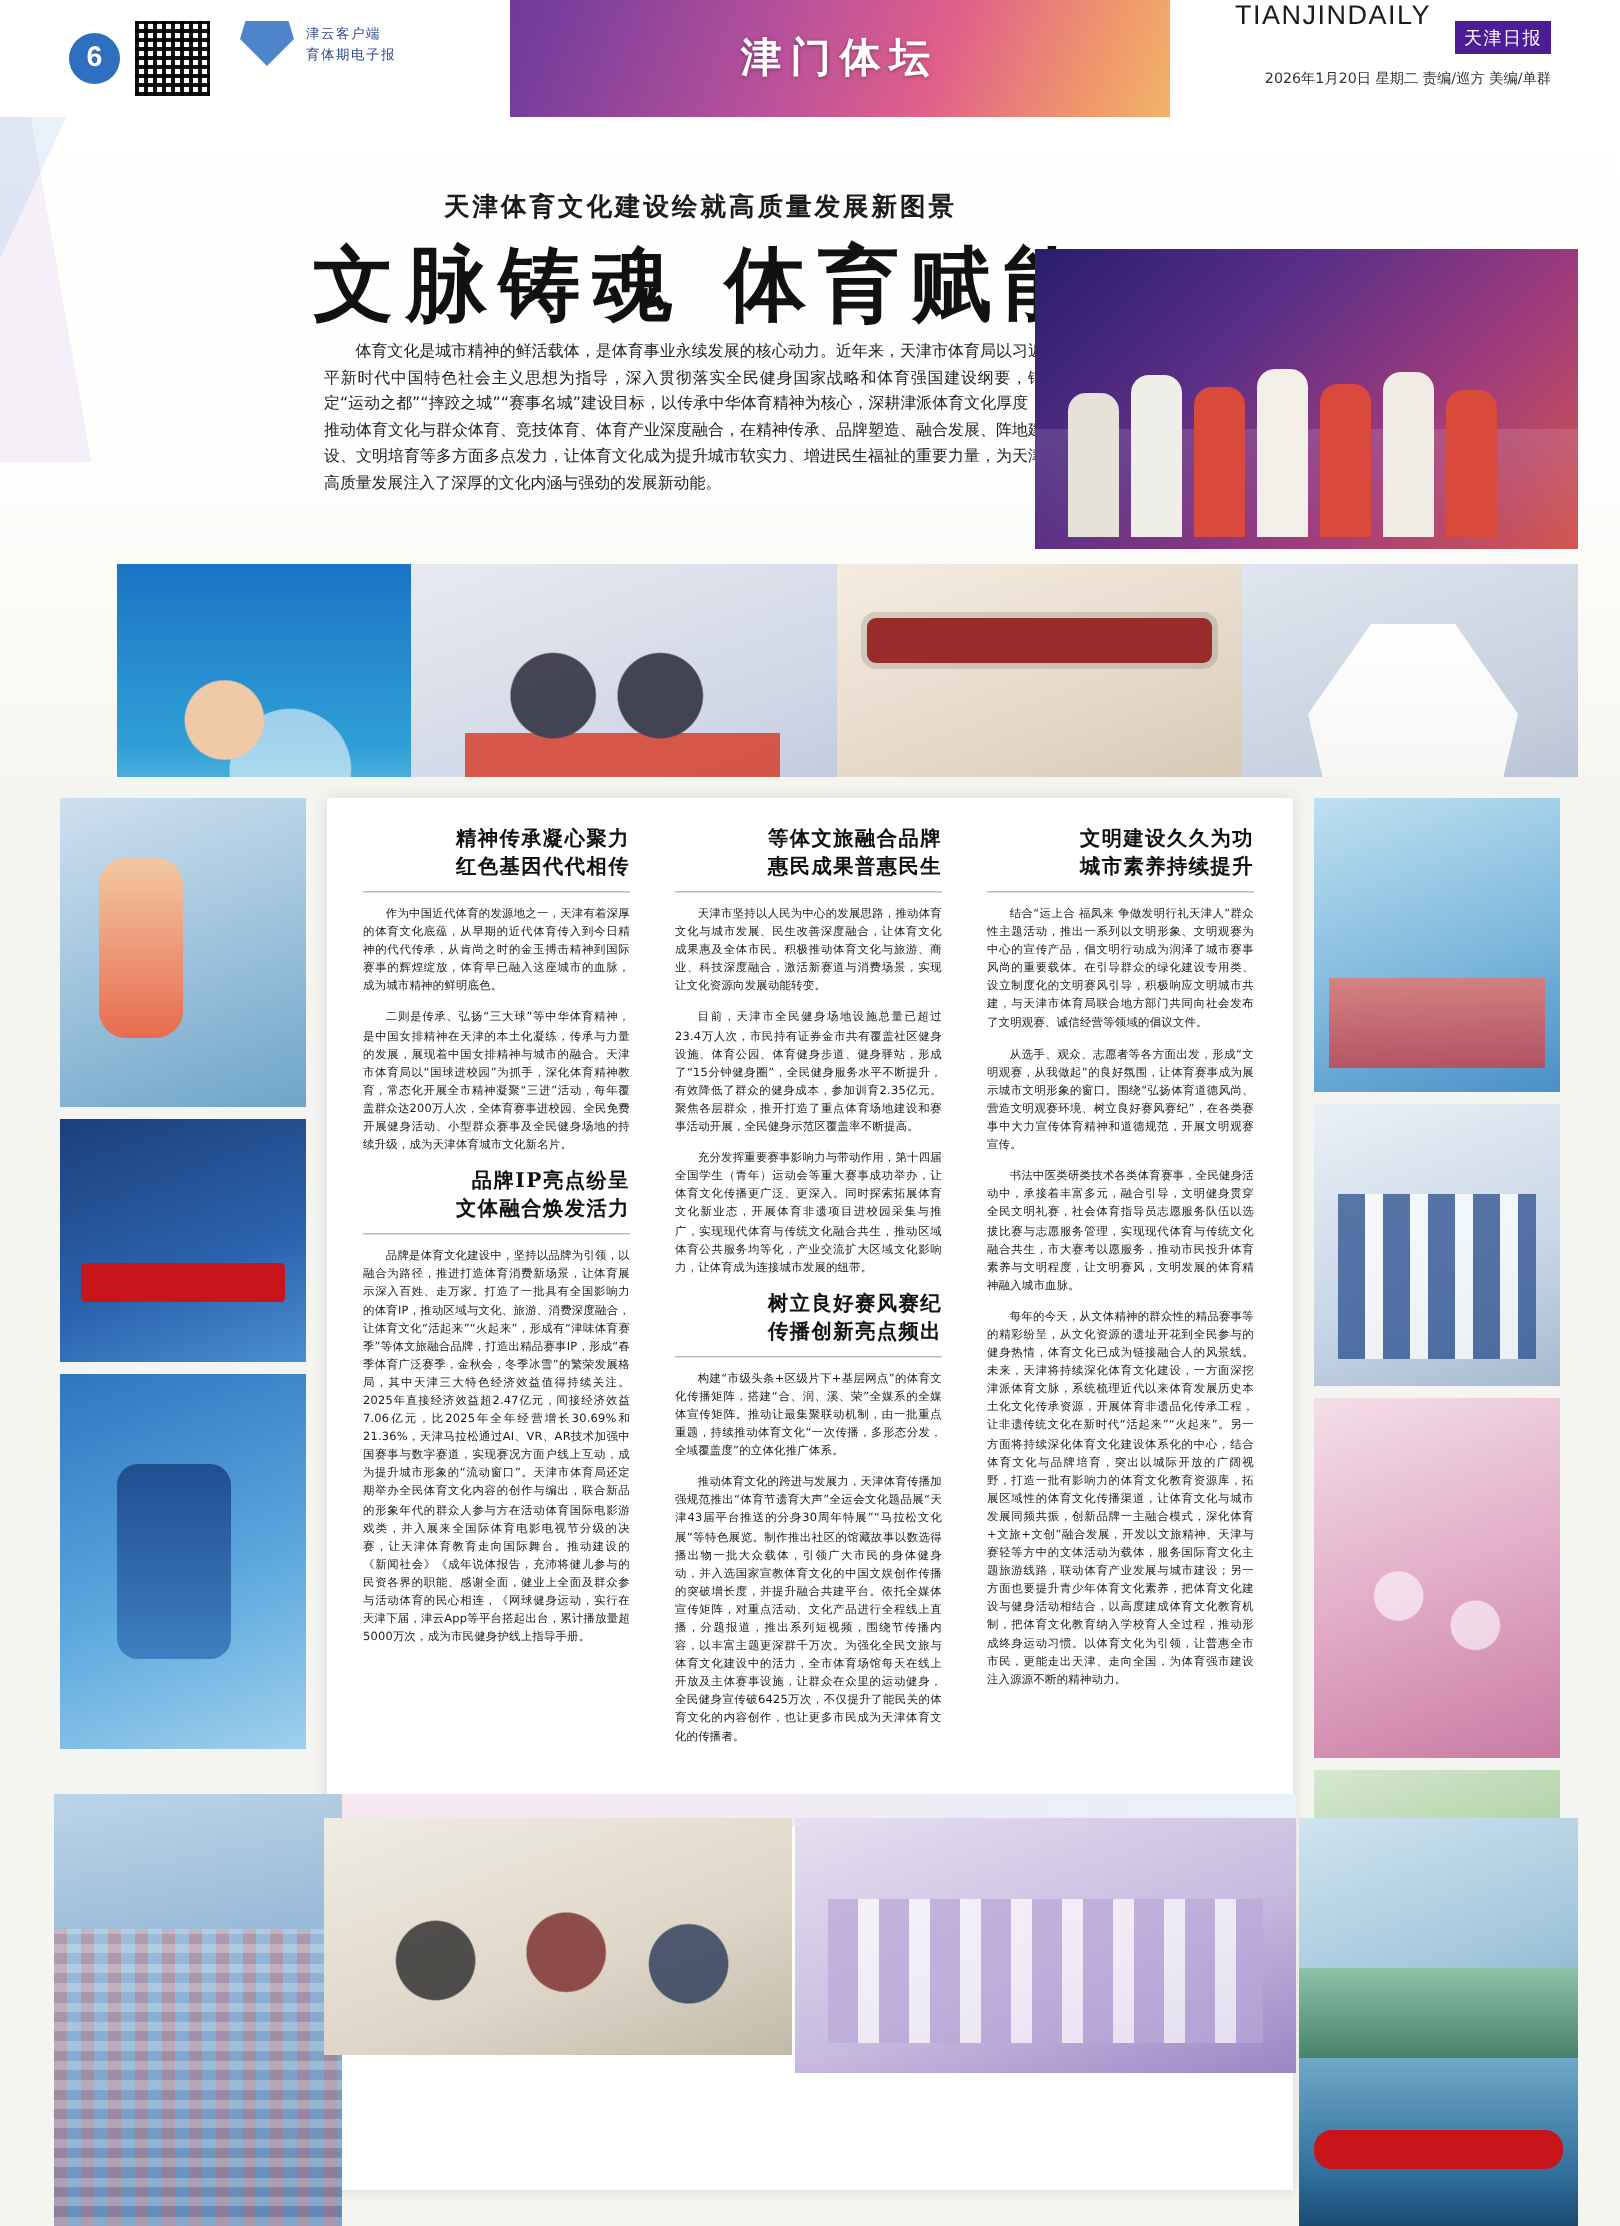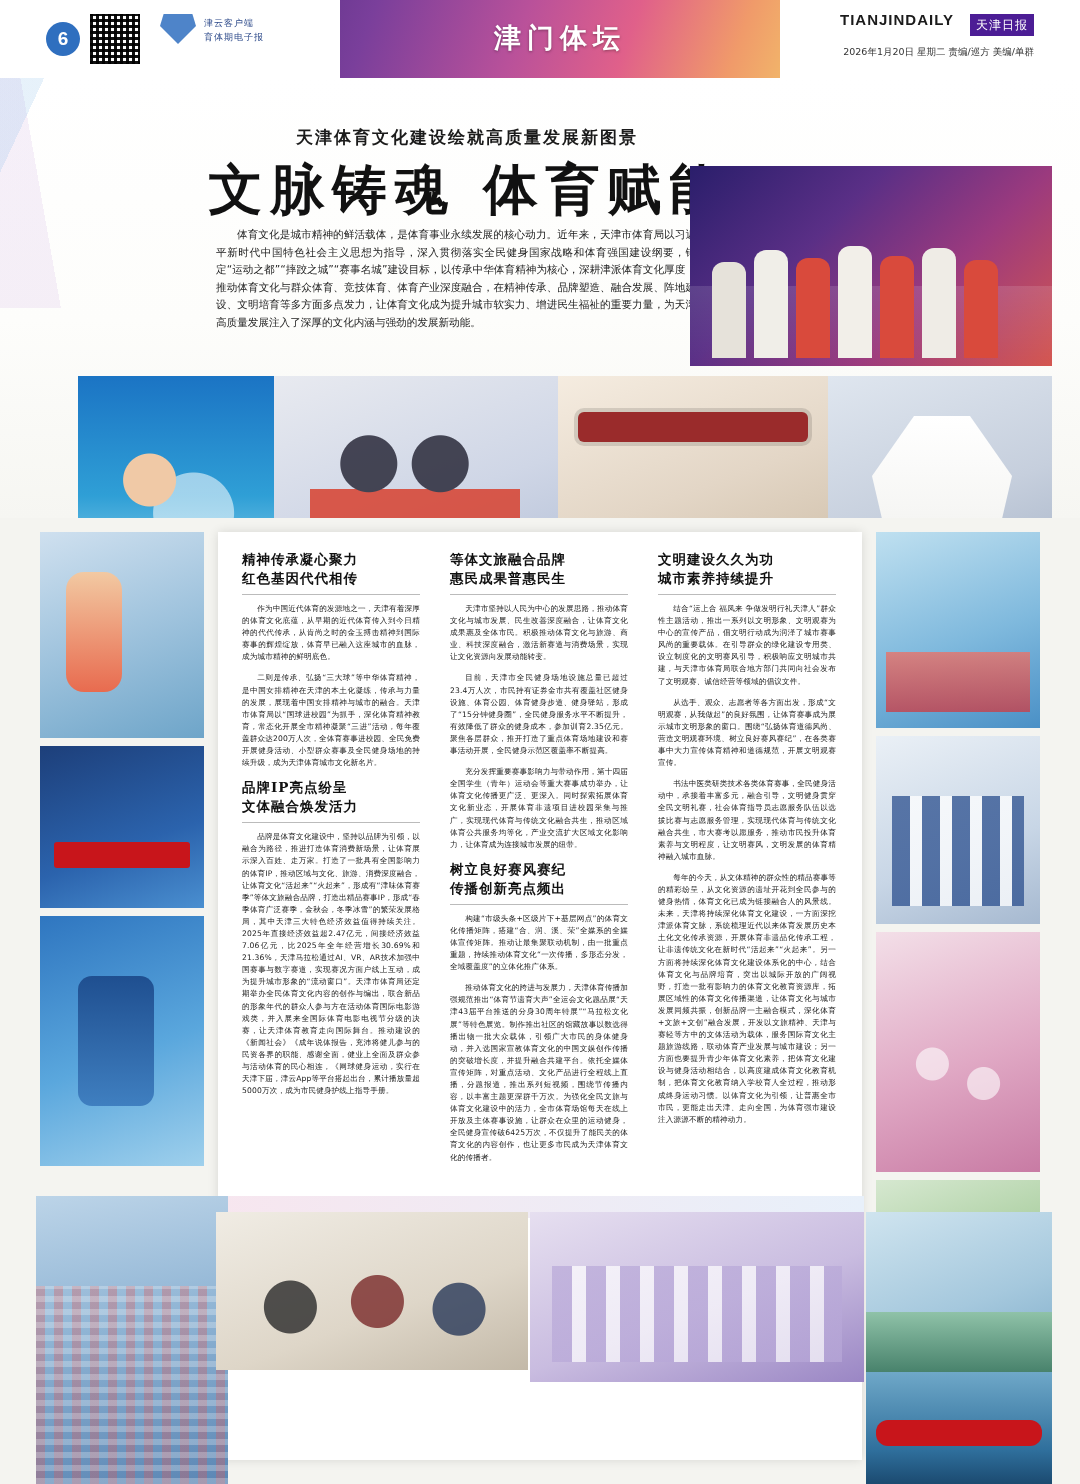--- a/index.html
+++ b/index.html
@@ -70,22 +70,22 @@
   .mh-tower{
     position:absolute; left:42px; top:8px; width:18px; height:62px;
     background:linear-gradient(180deg,rgba(255,255,255,.55),rgba(255,255,255,.05));
     clip-path:polygon(45% 0,55% 0,60% 30%,70% 42%,58% 55%,56% 100%,44% 100%,42% 55%,30% 42%,40% 30%);
   }
   .mh-right{
     position:absolute; right:0; top:0; width:300px; height:78px;
     background:#ffffff; z-index:3;
   }
   .mh-brand{
-    position:absolute; right:126px; top:11px;
-    font-size:15px; font-weight:bold; color:#1b1b1b; letter-spacing:1px;
+    position:absolute; right:126px; top:0;
+    font-size:18px; font-weight:normal; color:#1b1b1b; letter-spacing:1px;
     font-family:"Liberation Sans", sans-serif;
   }
   .mh-brand-cn{
     position:absolute; right:46px; top:14px;
     width:64px; height:22px; background:#4c1d95; color:#fff;
     font-size:12px; display:flex; align-items:center; justify-content:center;
     letter-spacing:1px;
   }
   .mh-date{
     position:absolute; right:46px; top:46px;
@@ -176,21 +176,21 @@
     background:#f4f4f0;
   }
   .paper{
     position:absolute; left:218px; top:14px; width:644px; height:928px;
     background:#ffffff;
     box-shadow:0 0 10px rgba(0,0,0,.12);
   }
   .col{ position:absolute; top:18px; width:178px; }
   .col1{ left:24px; } .col2{ left:232px; } .col3{ left:440px; }
   .sub-h{
-    text-align:left; font-size:13.5px; font-weight:bold; color:#111;
+    text-align:right; font-size:13.5px; font-weight:bold; color:#111;
     line-height:19px; letter-spacing:1px; margin-bottom:8px;
     font-family:"DejaVu Serif", serif;
   }
   .sub-h .rule{
     display:block; width:100%; height:0; border-top:1px solid #bbb; margin-top:6px;
   }
   .ptext{
     font-size:7.6px; line-height:12.1px; color:#1a1a1a; text-align:justify;
     text-indent:15.2px; margin:0 0 9px 0;
     letter-spacing:.15px;

